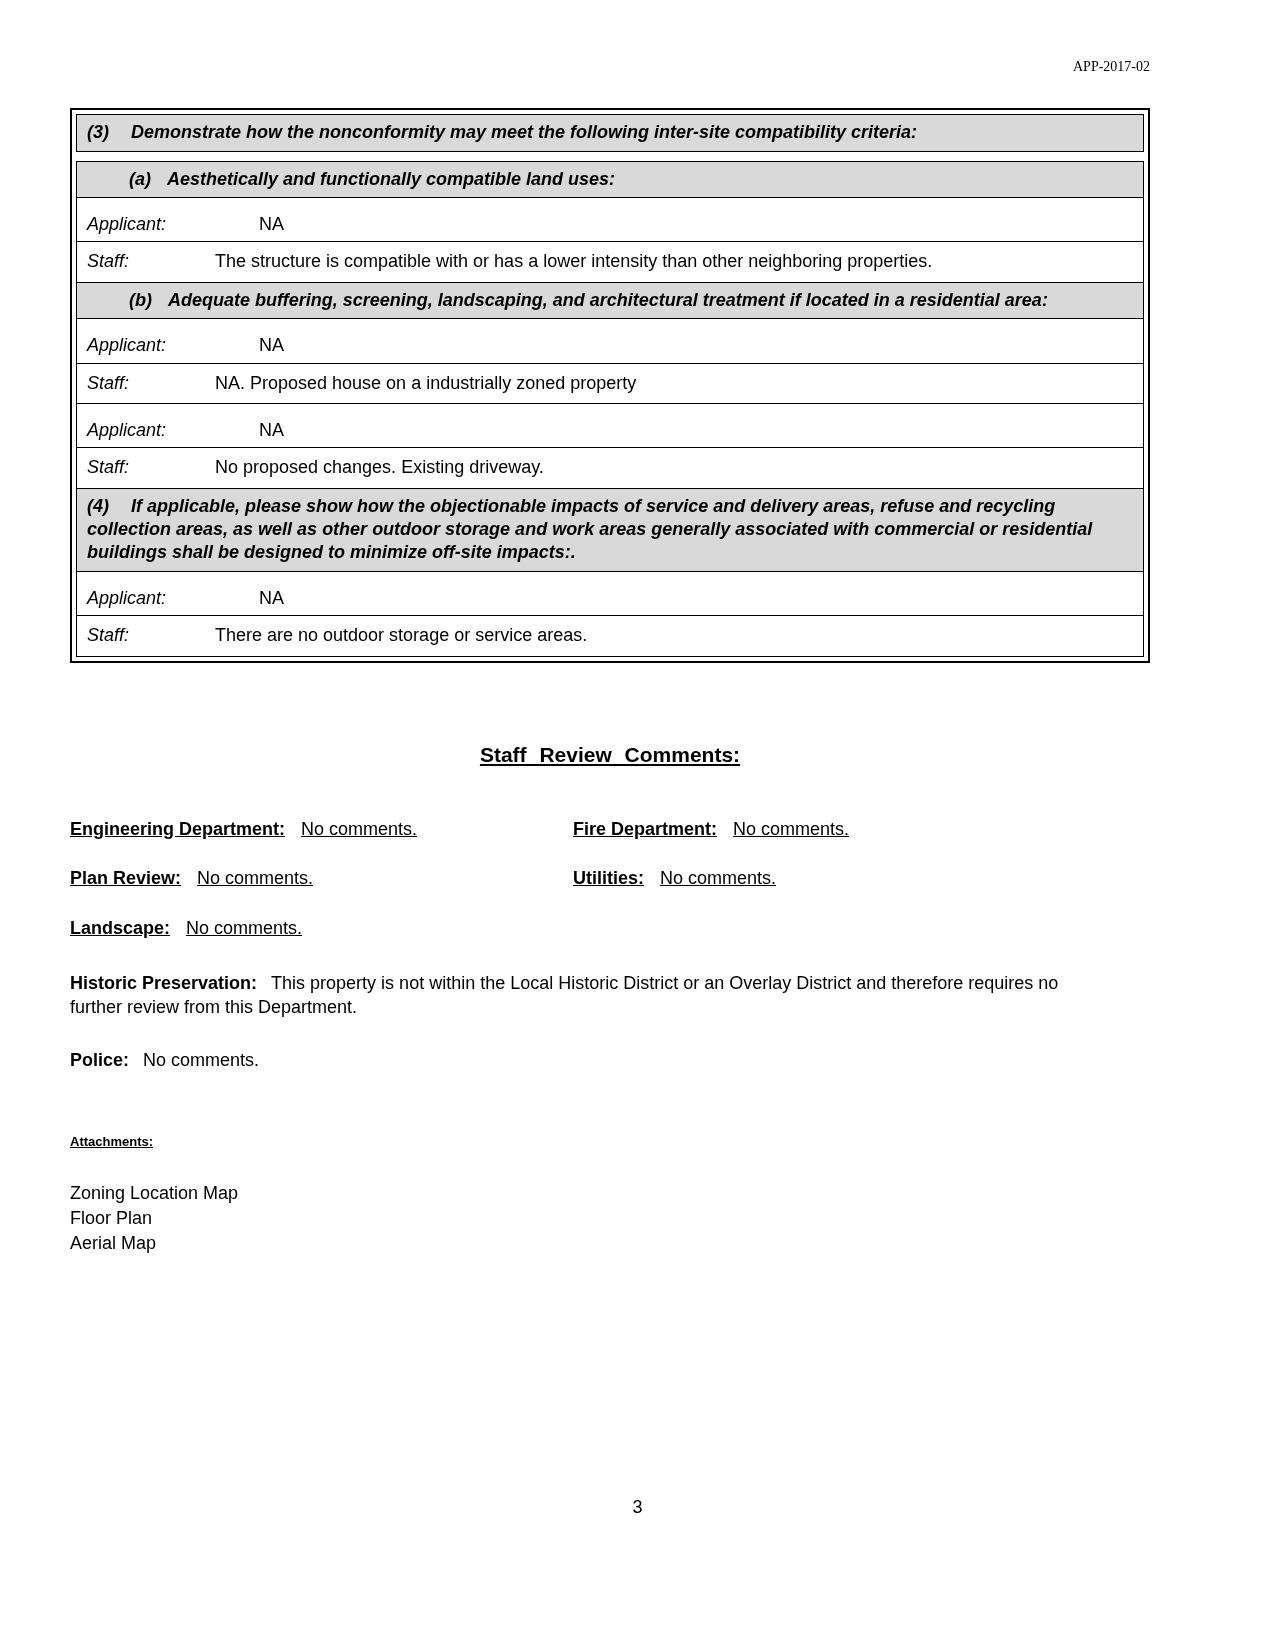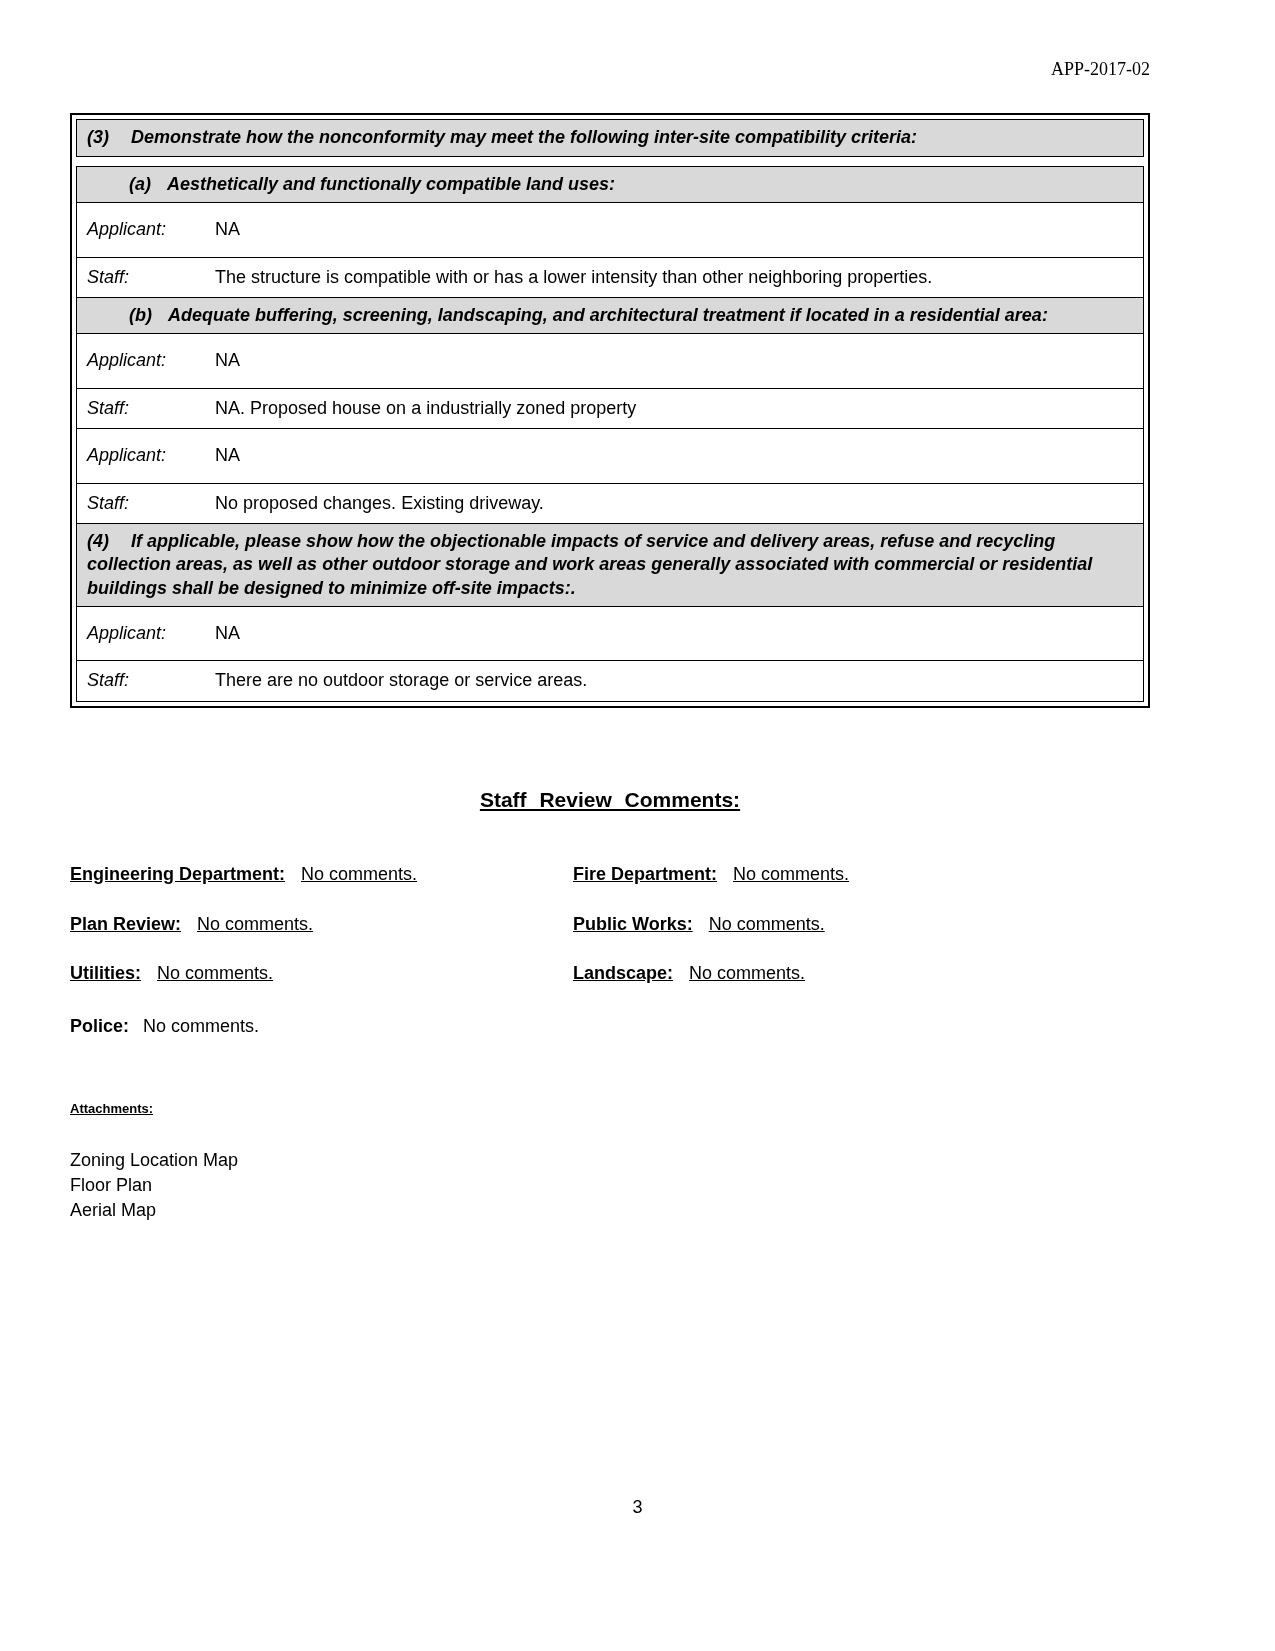--- a/index.html
+++ b/index.html
@@ -11,21 +11,21 @@
     height: 1651px;
     margin: 0 auto;
     background: #fff;
     padding: 58px 125px 0 70px;
     font-size: 18px;
     line-height: 1.3;
   }
   .doc-ref {
     text-align: right;
     font-family: "Liberation Serif", serif;
-    font-size: 18px;
+    font-size: 14px;
     margin-bottom: 32px;
   }
   
   .tbl {
     border: 2px solid #000;
     padding: 4px;
     background: #fff;
   }
   .band {
     background: #d9d9d9;
@@ -39,21 +39,21 @@
   .band-sub { padding-left: 52px; margin-top: -1px; }
   .band-sub .b-num { margin-right: 16px; }
   .t-row {
     border: 1px solid #000;
     margin-top: -1px;
     display: flex;
     align-items: center;
     padding: 8px 10px;
     background: #fff;
   }
-  .t-row.applicant { padding-top: 15px; padding-bottom: 15px; }
+  .t-row.applicant { padding-top: 15px; padding-bottom: 5px; gap: 44px; }
   .row-lbl {
     flex: 0 0 128px;
     font-style: italic;
   }
   .row-val { flex: 1; }
   
   .src-title {
     margin-top: 78px;
     text-align: center;
     font-weight: bold;
@@ -157,30 +157,30 @@
     <p class="dept-item">
       <span class="d-lbl">Engineering Department:</span><span>No comments.</span>
     </p>
     <p class="dept-item">
       <span class="d-lbl">Fire Department:</span><span>No comments.</span>
     </p>
     <p class="dept-item">
       <span class="d-lbl">Plan Review:</span><span>No comments.</span>
     </p>
     <p class="dept-item">
-      <span class="d-lbl">Public Works:</span><span>No comments.</span>
-    </p>
-    <p class="dept-item">
       <span class="d-lbl">Utilities:</span><span>No comments.</span>
     </p>
     <p class="dept-item">
       <span class="d-lbl">Landscape:</span><span>No comments.</span>
     </p>
   </div>
 
+  <p class="para">
+    <span class="d-lbl">Historic Preservation:</span><span>This property is not within the Local Historic District or an Overlay District and therefore requires no further review from this Department.</span>
+  </p>
 
   <p class="police">
     <span class="d-lbl">Police:</span><span>No comments.</span>
   </p>
 
   <div class="att-title">Attachments:</div>
   <div class="att-list">
     <div>Zoning Location Map</div>
     <div>Floor Plan</div>
     <div>Aerial Map</div>

